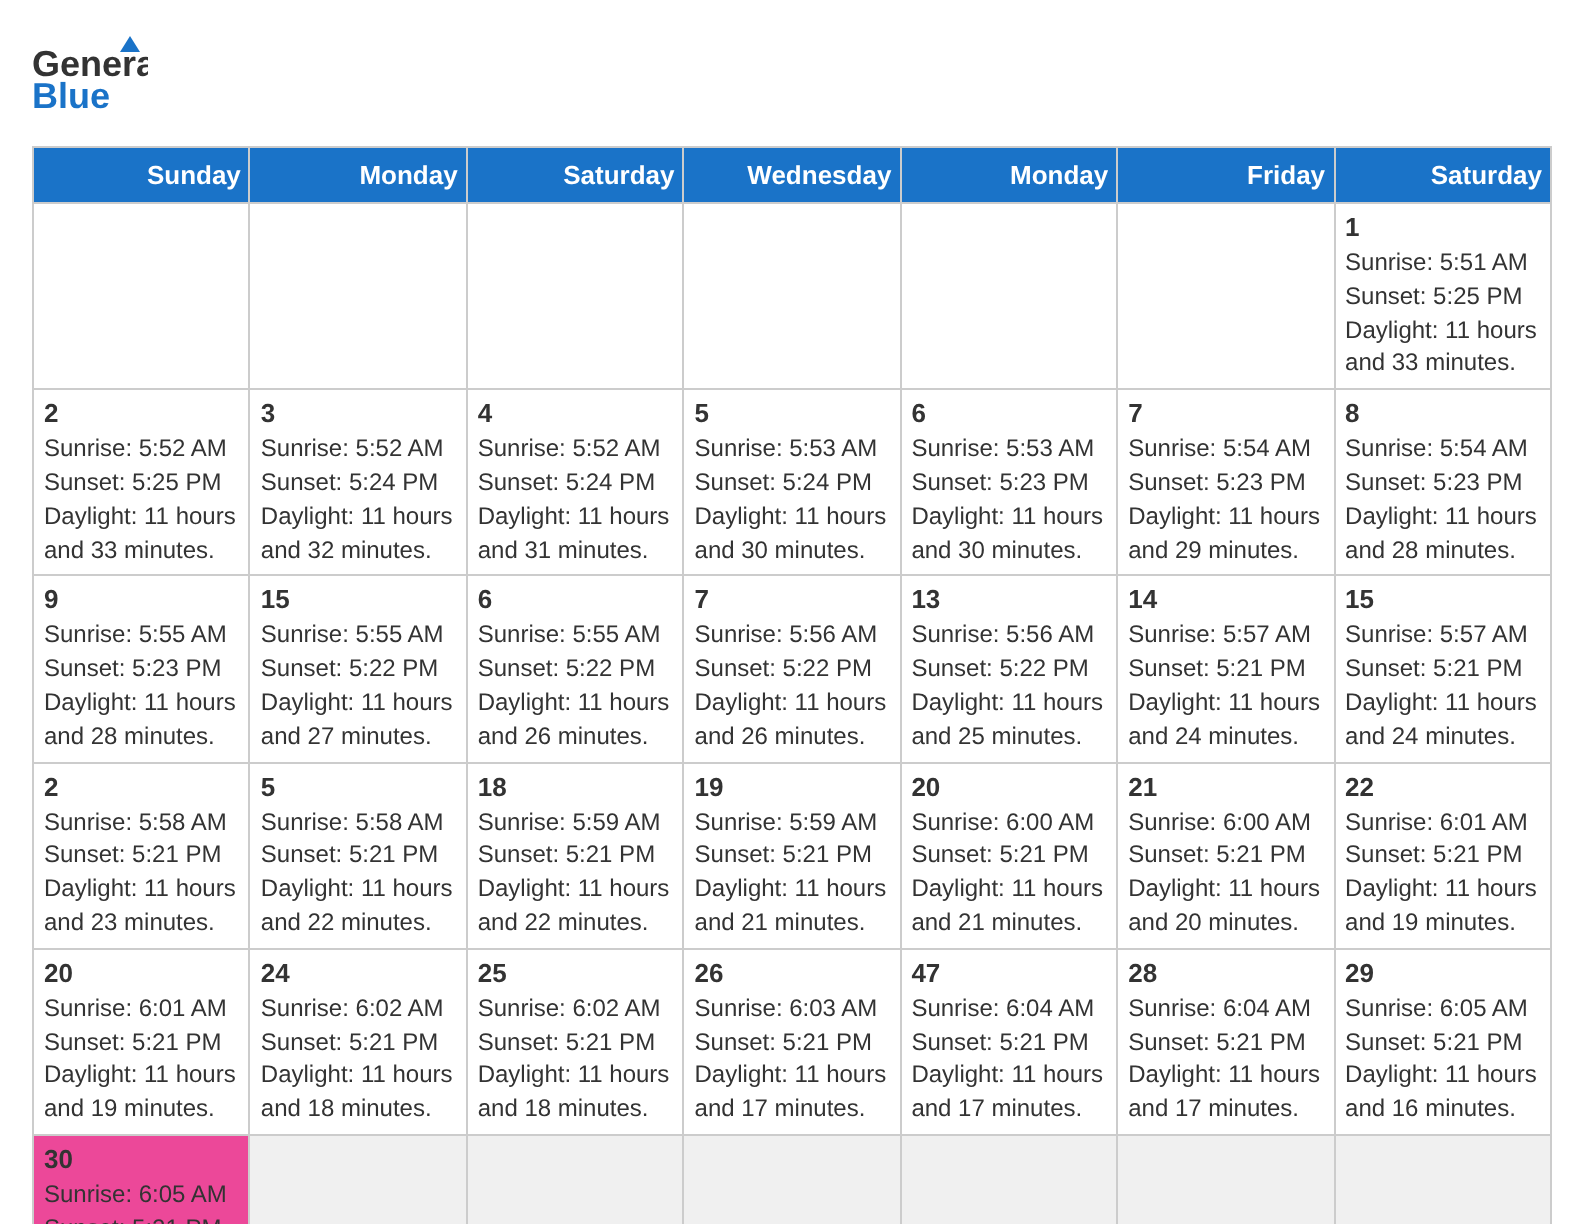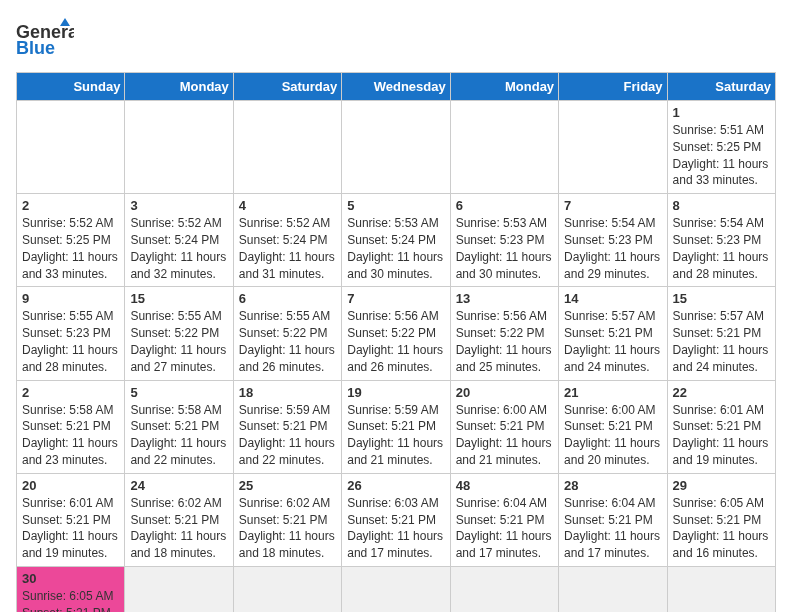--- a/index.html
+++ b/index.html
@@ -225,21 +225,21 @@
           </td>
           <td>
             <div class="day-number">25</div>
             <div class="day-info">Sunrise: 6:02 AM<br>Sunset: 5:21 PM<br>Daylight: 11 hours and 18 minutes.</div>
           </td>
           <td>
             <div class="day-number">26</div>
             <div class="day-info">Sunrise: 6:03 AM<br>Sunset: 5:21 PM<br>Daylight: 11 hours and 17 minutes.</div>
           </td>
           <td>
-            <div class="day-number">48</div>
+            <div class="day-number">47</div>
             <div class="day-info">Sunrise: 6:04 AM<br>Sunset: 5:21 PM<br>Daylight: 11 hours and 17 minutes.</div>
           </td>
           <td>
             <div class="day-number">28</div>
             <div class="day-info">Sunrise: 6:04 AM<br>Sunset: 5:21 PM<br>Daylight: 11 hours and 17 minutes.</div>
           </td>
           <td>
             <div class="day-number">29</div>
             <div class="day-info">Sunrise: 6:05 AM<br>Sunset: 5:21 PM<br>Daylight: 11 hours and 16 minutes.</div>
           </td>

